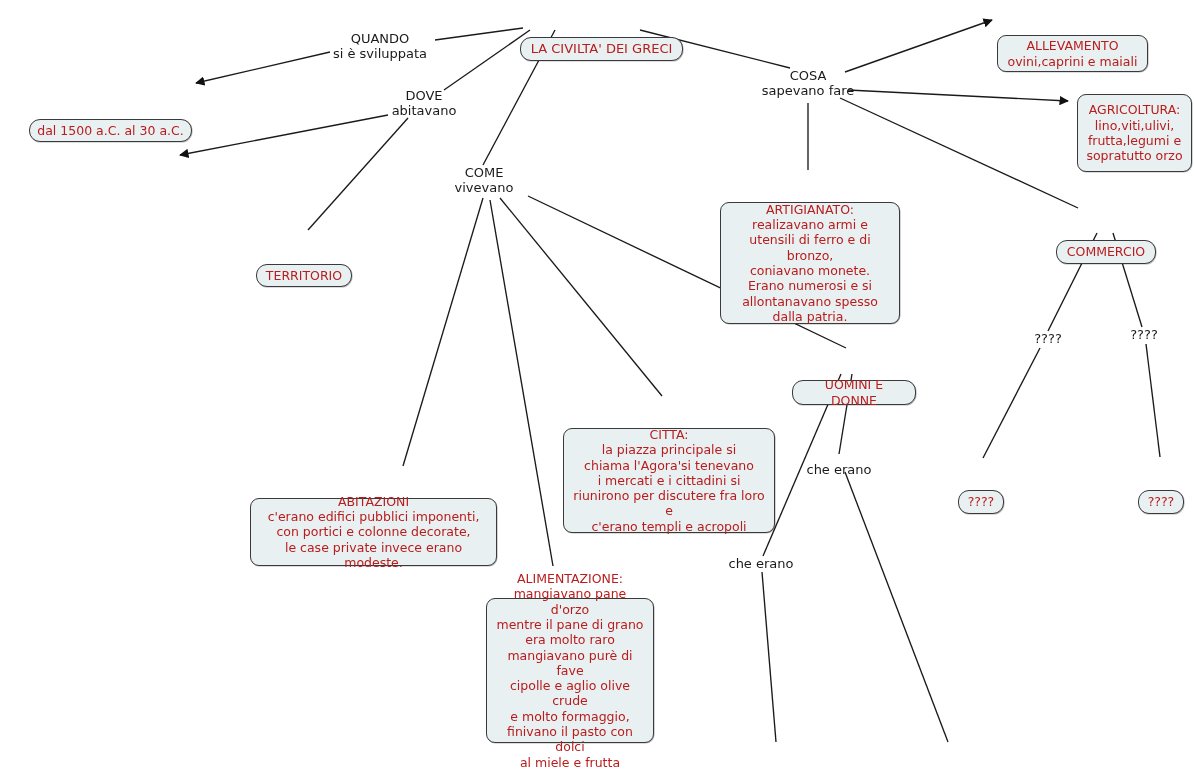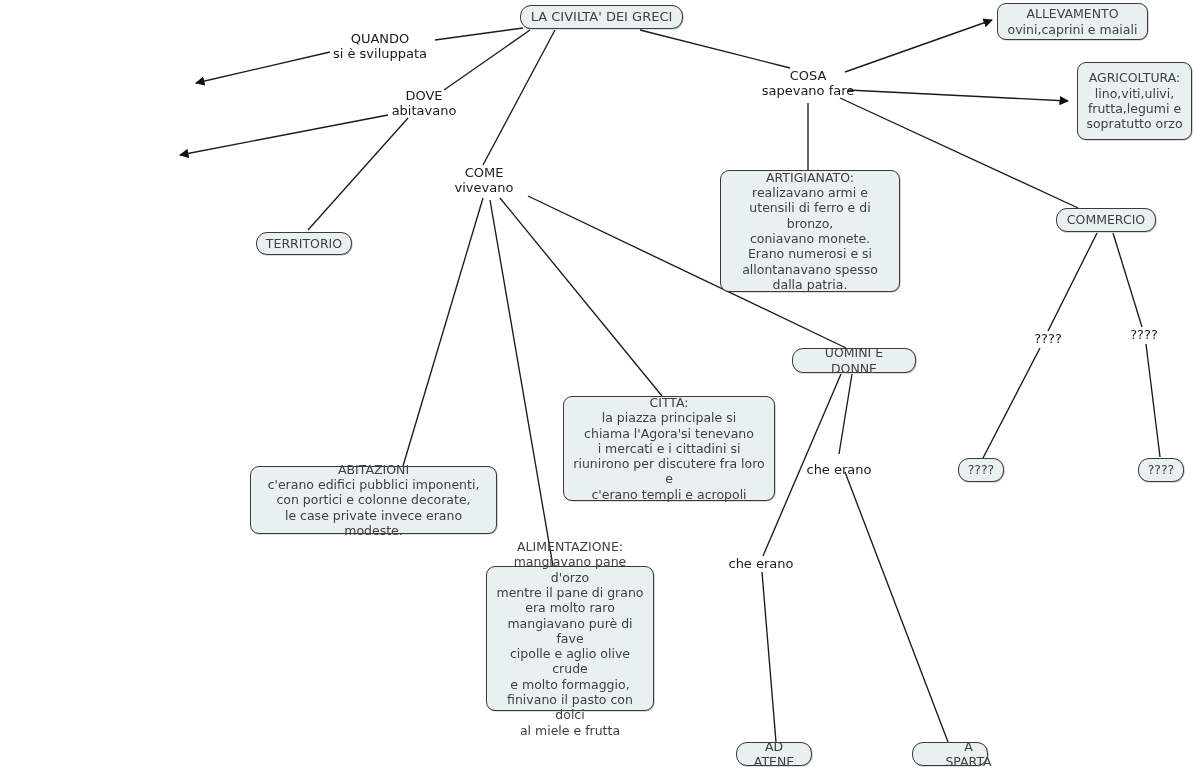--- a/index.html
+++ b/index.html
@@ -22,30 +22,31 @@
     width: 1194px;
     height: 772px;
     pointer-events: none;
   }
   .node {
     position: absolute;
     box-sizing: border-box;
     background: #e9f0f2;
     border: 1.4px solid #3a3a3a;
     border-radius: 9px;
-    color: #404040;
+    color: #b91c1c;
     font-size: 12.5px;
     line-height: 15.3px;
     text-align: center;
     display: flex;
     align-items: center;
     justify-content: center;
     padding: 3px 7px;
     white-space: pre-line;
     box-shadow: 0.6px 0.6px 0 rgba(0,0,0,0.28);
+    margin-top: 32px;
   }
   .node.pill {
     border-radius: 11px;
   }
   .label {
     position: absolute;
     color: #1a1a1a;
     font-size: 13px;
     line-height: 15.3px;
     text-align: center;
@@ -115,20 +116,21 @@
 
       <path d="M 1146 344 L 1160 457"></path>
     </g>
   </svg>
 
   <div class="node pill title-node" style="left:520px; top:5px; width:163px; height:24px;">LA CIVILTA' DEI GRECI</div>
 
   <div class="label" style="left:325px; top:31px; width:110px;">QUANDO
 si è sviluppata</div>
 
+  <div class="node pill" style="left:29px; top:87px; width:163px; height:23px;">dal 1500 a.C. al 30 a.C.</div>
 
   <div class="label" style="left:387px; top:88px; width:74px;">DOVE
 abitavano</div>
 
 
   <div class="node pill" style="left:256px; top:232px; width:96px; height:23px;">TERRITORIO</div>
 
   <div class="label" style="left:448px; top:165px; width:72px;">COME
 vivevano</div>
 

